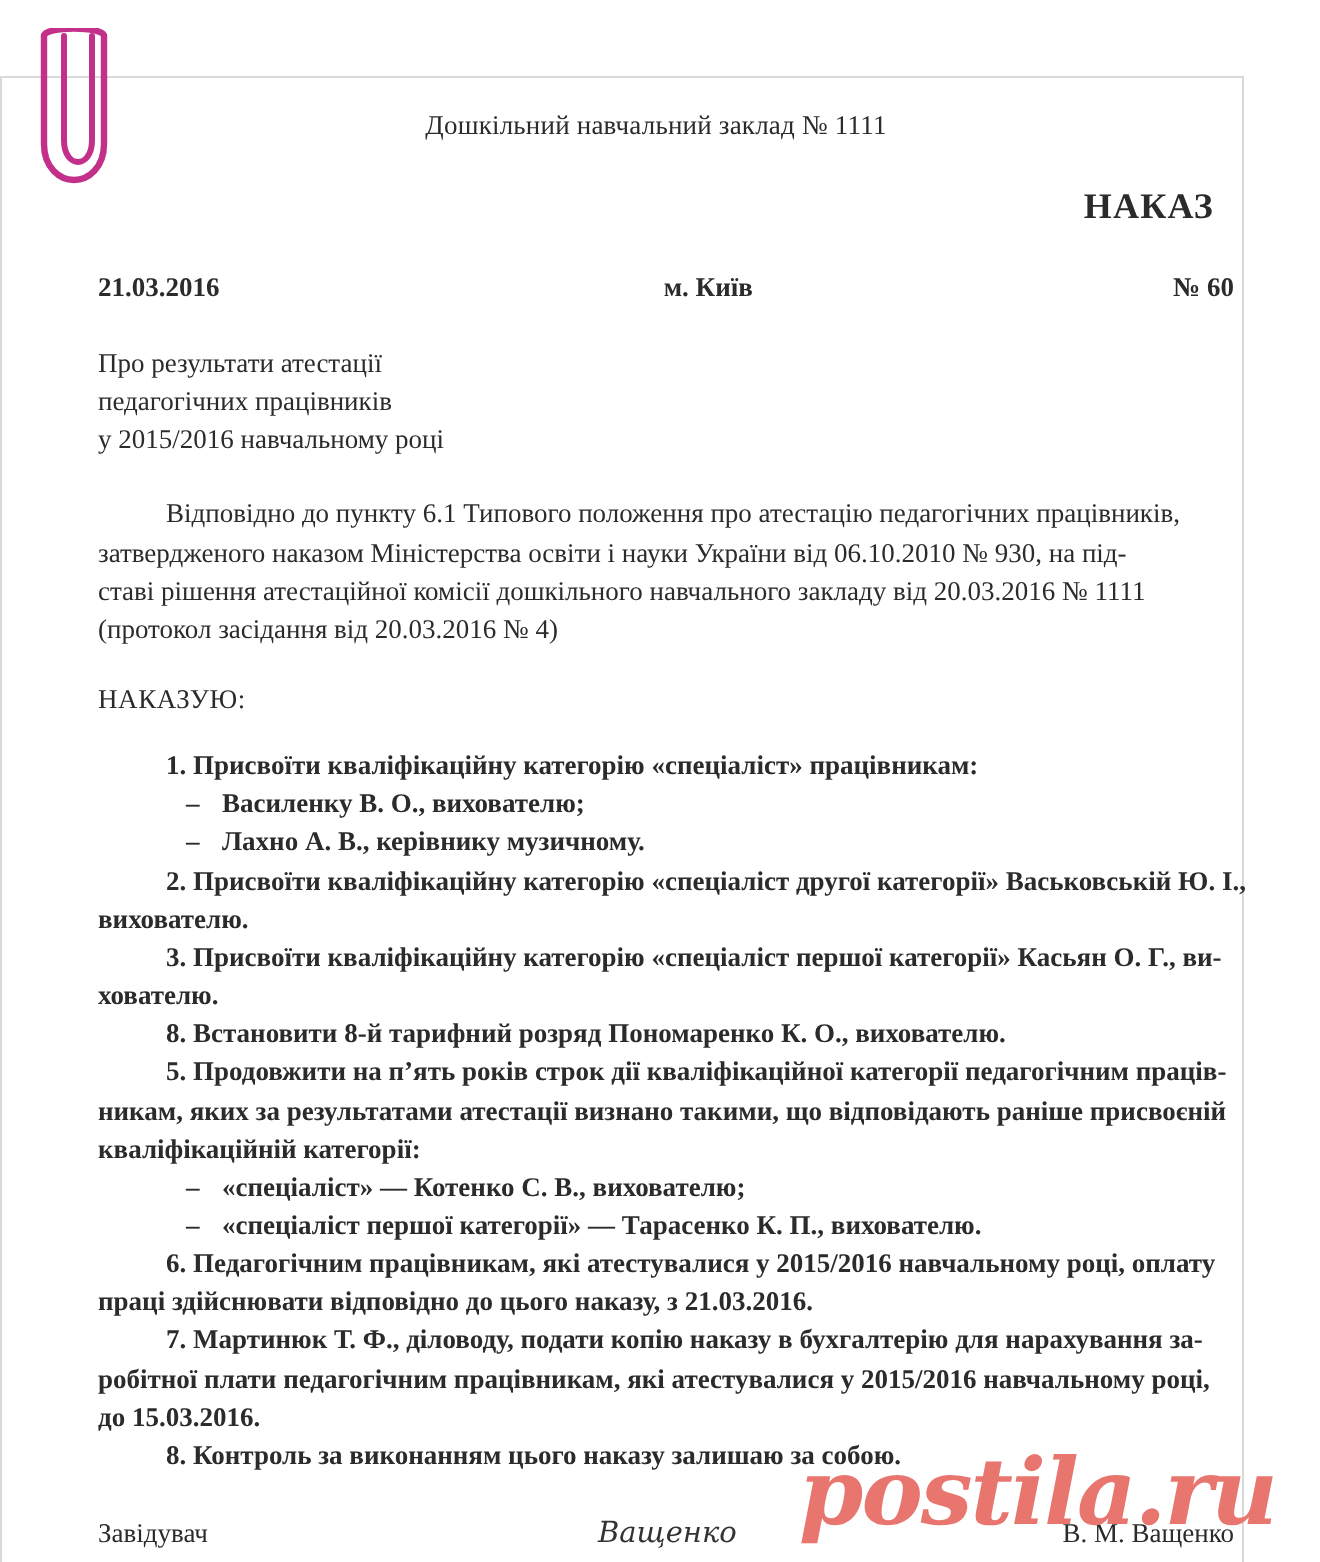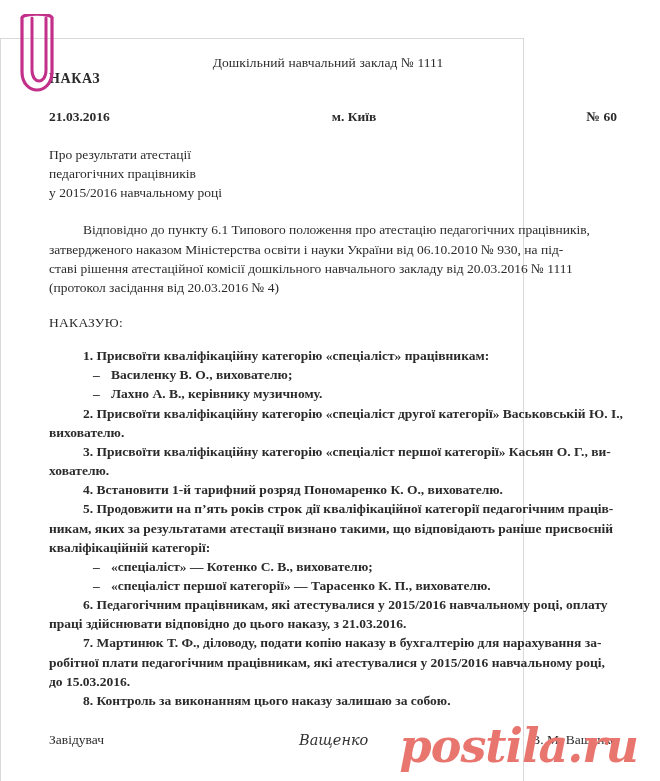--- a/index.html
+++ b/index.html
@@ -15,21 +15,21 @@
     overflow: hidden;
     font-family: "Liberation Serif", serif;
     color: #2b2b2b;
   }
 
   
   #doc-sheet {
     position: absolute;
     left: 0;
     top: 38px;
-    width: 524px;
+    width: 622px;
     height: 743px;
     background: #ffffff;
     border: 1px solid #d9d9d9;
     border-bottom: none;
     box-sizing: border-box;
   }
 
   #doc-body {
     position: absolute;
     left: 48px;
@@ -49,24 +49,25 @@
 
   
   .org-line {
     text-align: center;
     font-size: 13.5px;
     letter-spacing: .1px;
     margin-top: 16px;
     padding-right: 14px;
   }
   .order-title {
-    text-align: left;
-    font-size: 14px;
+    text-align: right;
+    font-size: 18px;
     font-weight: bold;
     letter-spacing: .6px;
+    margin-top: 22px;
     padding-right: 14px;
   }
 
   .meta-row {
     display: flex;
     justify-content: space-between;
     align-items: baseline;
     font-size: 13.5px;
     margin-top: 22px;
     padding-right: 4px;
@@ -197,21 +198,21 @@
         <span class="ln ind">2. Присвоїти кваліфікаційну категорію «спеціаліст другої категорії» Васьковській Ю. І.,</span>
         <span class="ln">вихователю.</span>
       </div>
 
       <div class="item">
         <span class="ln ind">3. Присвоїти кваліфікаційну категорію «спеціаліст першої категорії» Касьян О. Г., ви-</span>
         <span class="ln">хователю.</span>
       </div>
 
       <div class="item">
-        <span class="ln ind">4. Встановити 1-й тарифний розряд Пономаренко К. О., вихователю.</span>
+        <span class="ln ind">8. Встановити 8-й тарифний розряд Пономаренко К. О., вихователю.</span>
       </div>
 
       <div class="item">
         <span class="ln ind">5. Продовжити на п’ять років строк дії кваліфікаційної категорії педагогічним праців-</span>
         <span class="ln">никам, яких за результатами атестації визнано такими, що відповідають раніше присвоєній</span>
         <span class="ln">кваліфікаційній категорії:</span>
         <span class="sub"><span class="dash">–</span><span>«спеціаліст» — Котенко С. В., вихователю;</span></span>
         <span class="sub"><span class="dash">–</span><span>«спеціаліст першої категорії» — Тарасенко К. П., вихователю.</span></span>
       </div>
 

